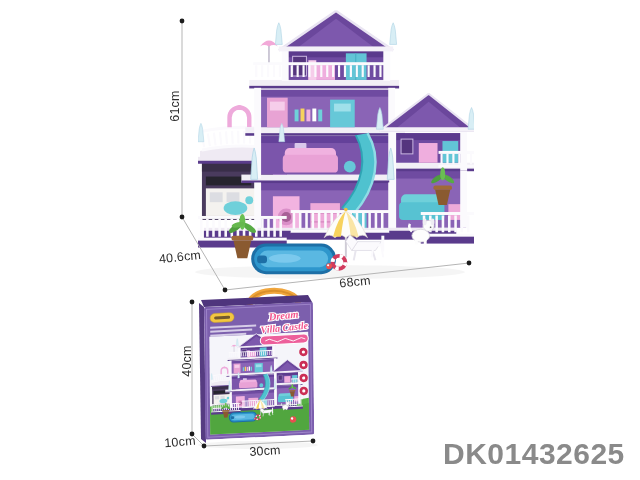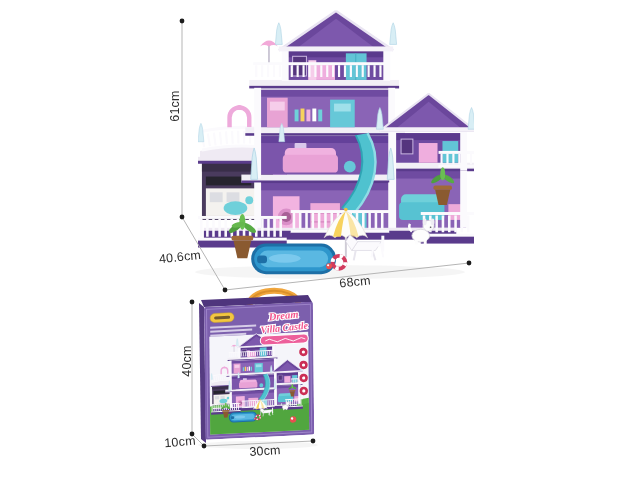--- a/index.html
+++ b/index.html
@@ -304,14 +304,15 @@
         <circle cx="313" cy="441" r="2.4"></circle>
   </g>
 </svg>
 
 <span class="dim rot90" style="left:152px;top:99px">61cm</span>
 <span class="dim tilt6" style="left:157px;top:250px">40.6cm</span>
 <span class="dim tilt6" style="left:332px;top:275px">68cm</span>
 <span class="dim rot90" style="left:164px;top:354px">40cm</span>
 <span class="dim tilt5" style="left:157px;top:435px">10cm</span>
 <span class="dim tilt4" style="left:242px;top:444px">30cm</span>
+<span class="code">DK01432625</span>
 
 </div>
 
 </body></html>

